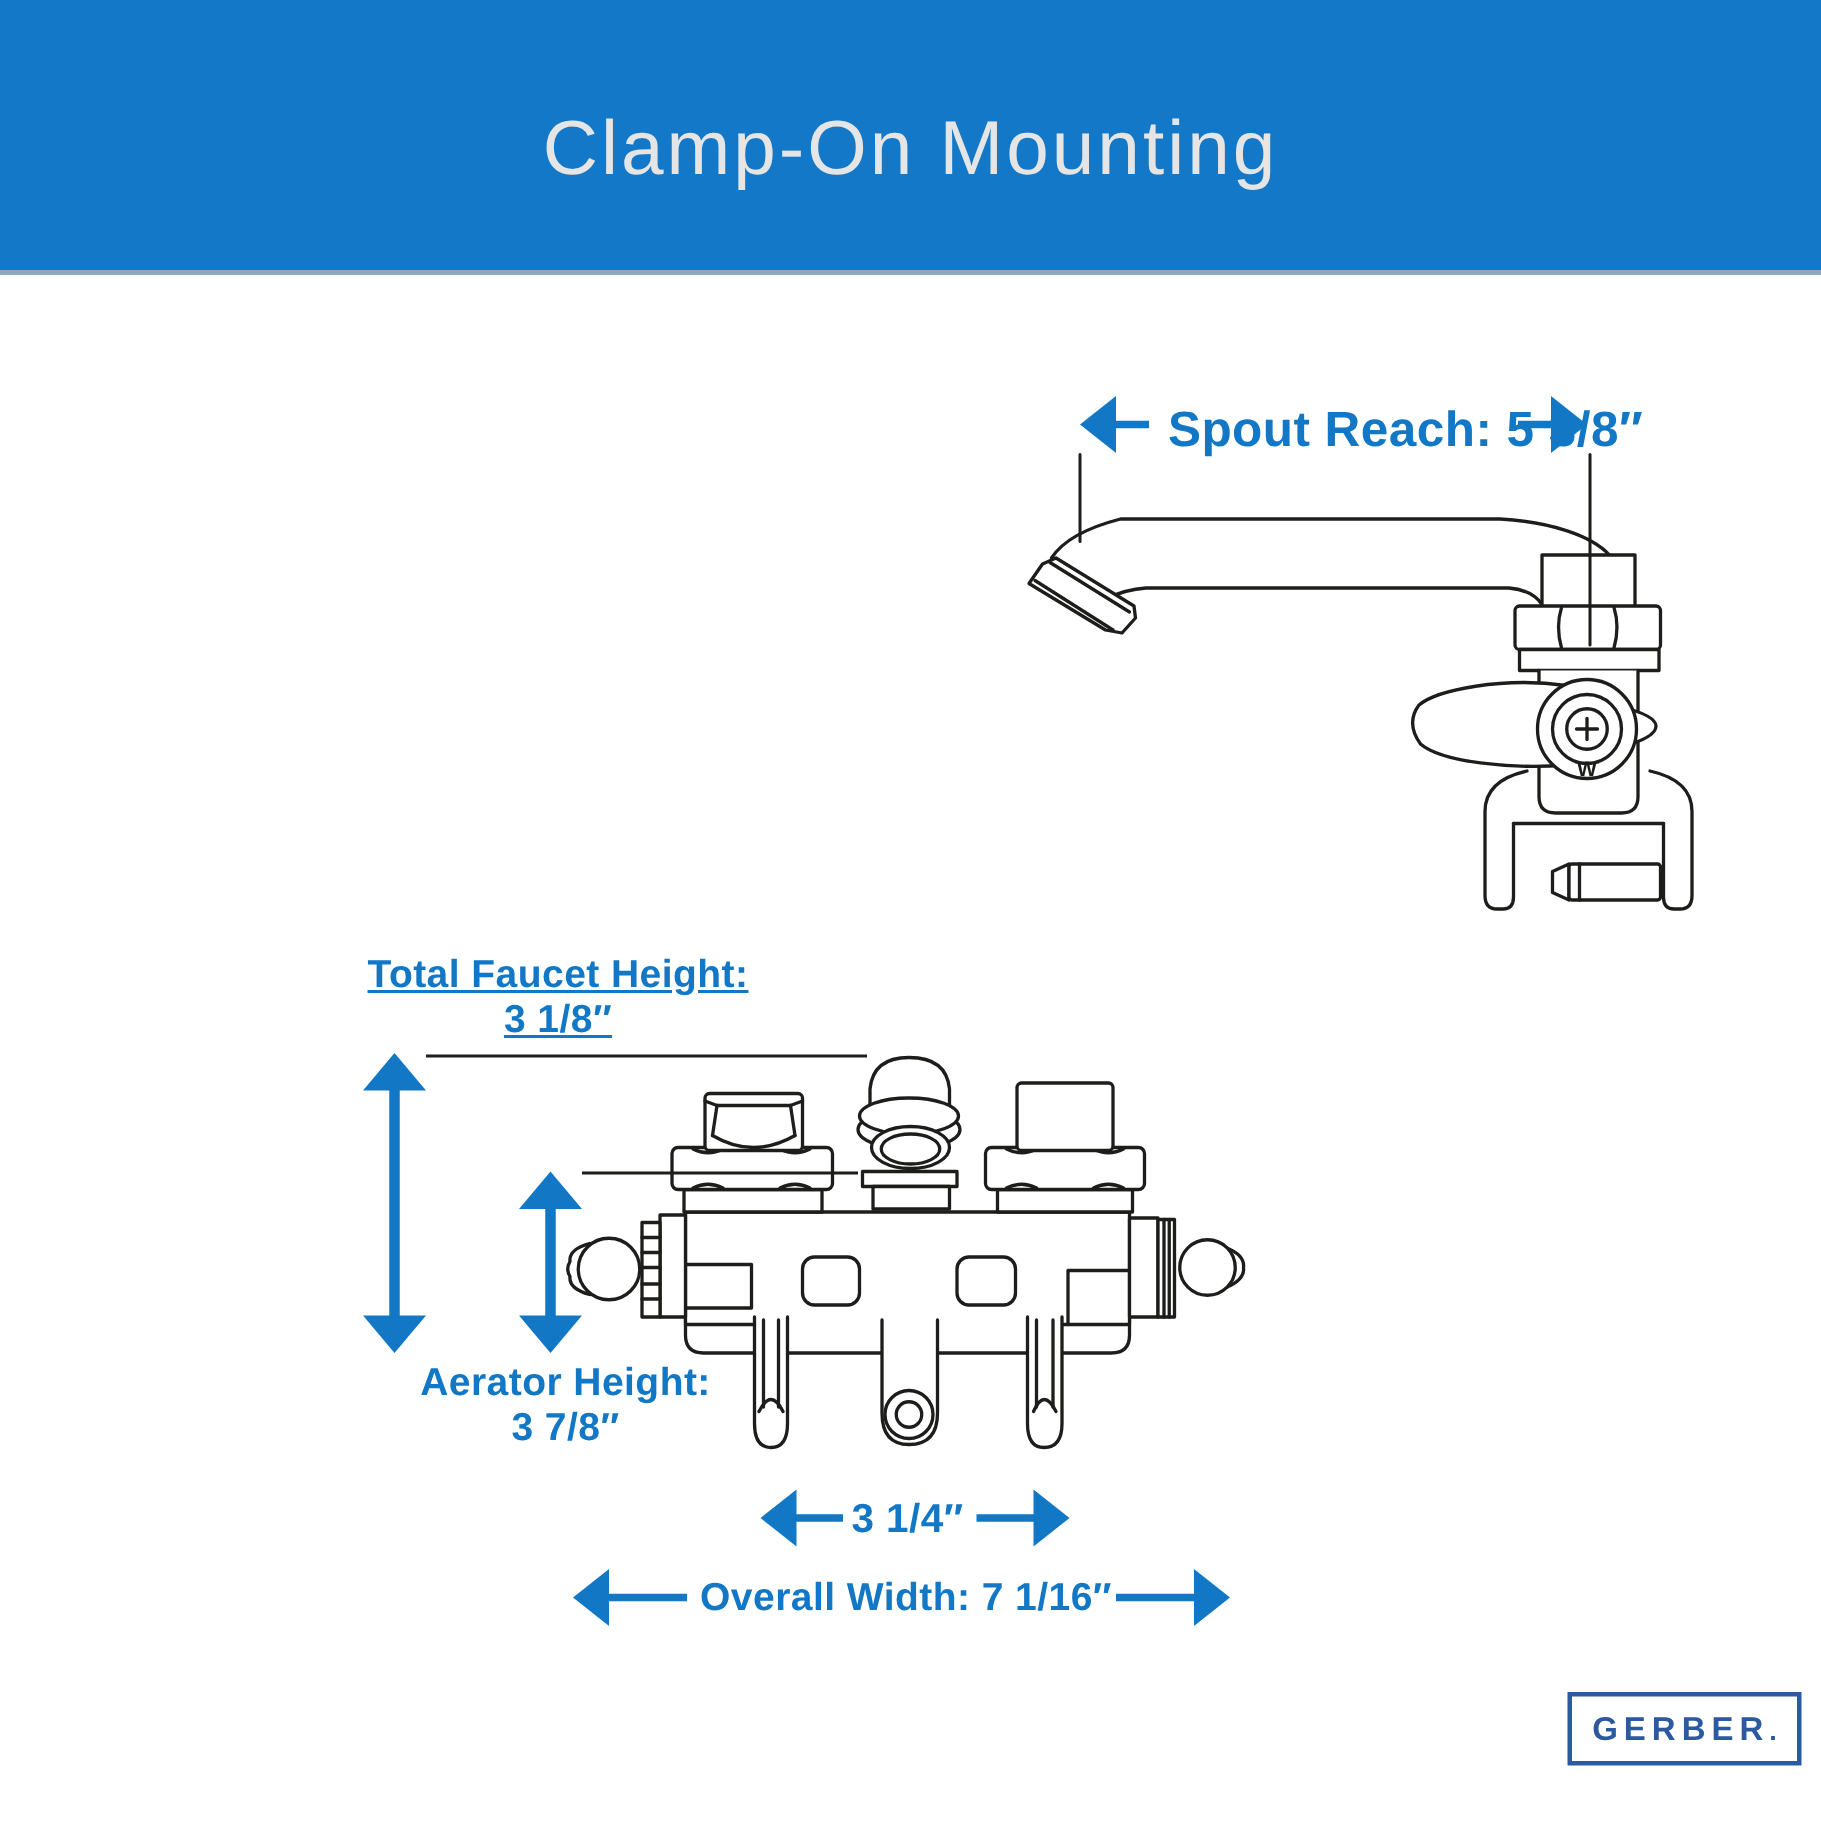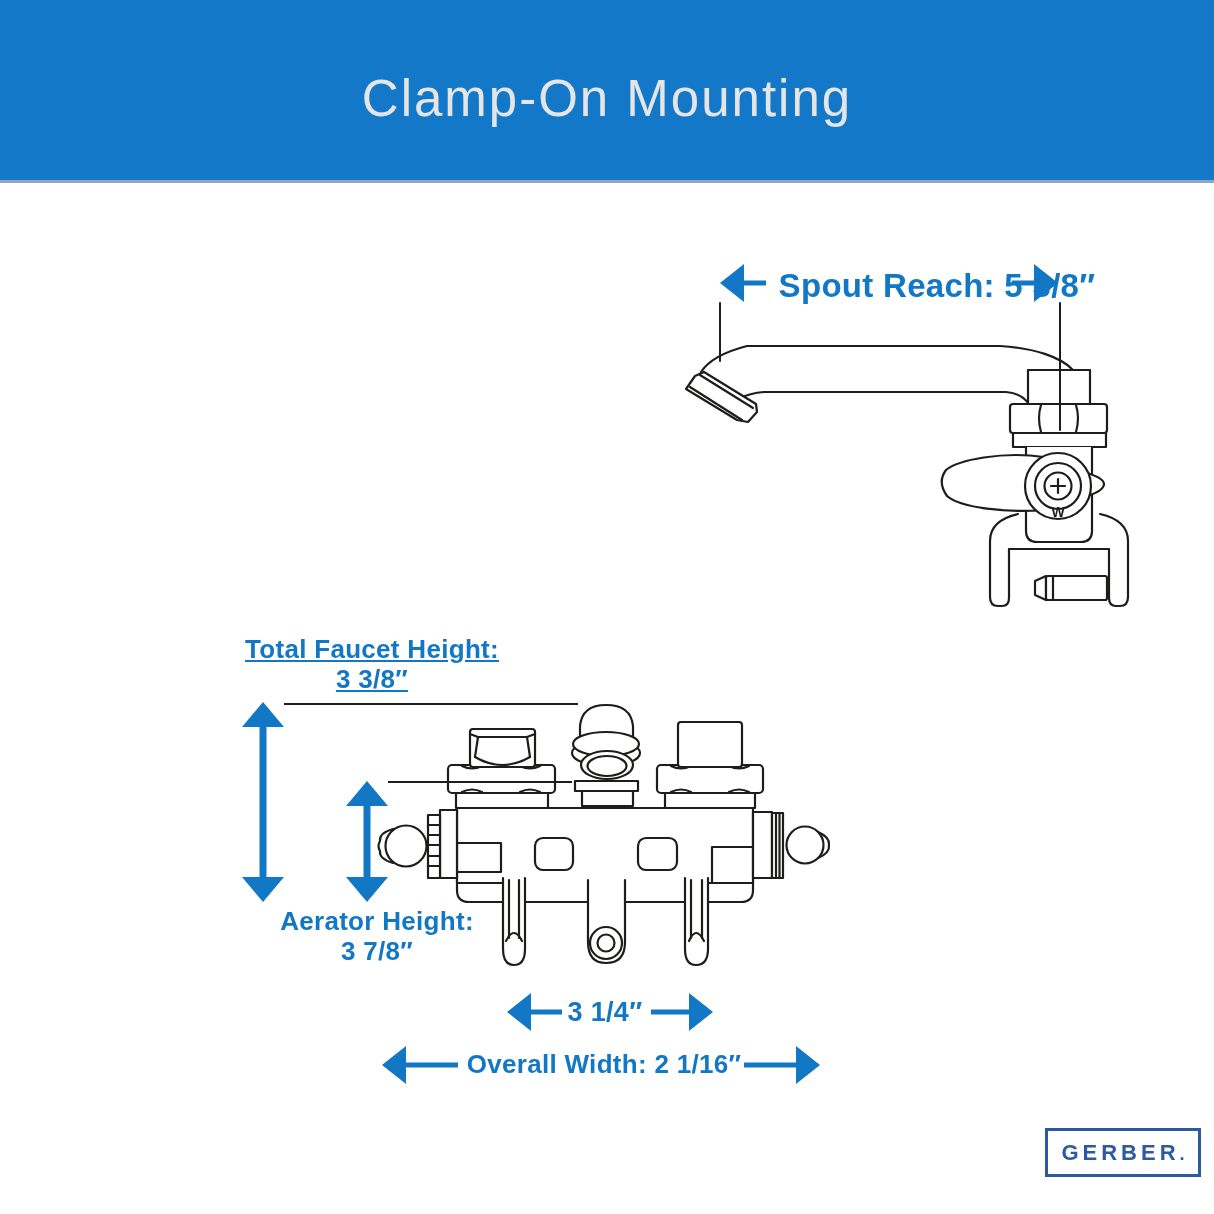--- a/index.html
+++ b/index.html
@@ -193,29 +193,29 @@
         <rect class="blu" x="744" y="1062.5" width="54" height="5"></rect>
         <polygon class="blu" points="820,1065 796,1046 796,1084"></polygon>
       </g>
     </g>
   </svg>
 
   <div class="dimlabel dim-lg" style="left:937px;top:267px;font-size:33px;">Spout Reach: 5 3/8″</div>
 
   <div class="dimlabel dim-2line" style="left:372px;top:634px;text-decoration:underline;">
     <div>Total Faucet Height:</div>
-    <div>3 3/8″</div>
+    <div>3 1/8″</div>
   </div>
 
   <div class="dimlabel dim-2line" style="left:377px;top:906px;">
     <div>Aerator Height:</div>
     <div>3 7/8″</div>
   </div>
 
   <div class="dimlabel dim-lg" style="left:605px;top:997px;font-size:27px;text-align:right;">3 1/4″</div>
 
-  <div class="dimlabel dim-lg" style="left:604px;top:1049px;">Overall Width: 2 1/16″</div>
+  <div class="dimlabel dim-lg" style="left:604px;top:1049px;">Overall Width: 7 1/16″</div>
 
   <div class="logo-box">
     <span class="logo-inner"><span>GERBER</span><span class="logo-mark">.</span></span>
   </div>
 
 </div>
 
 </body></html>

